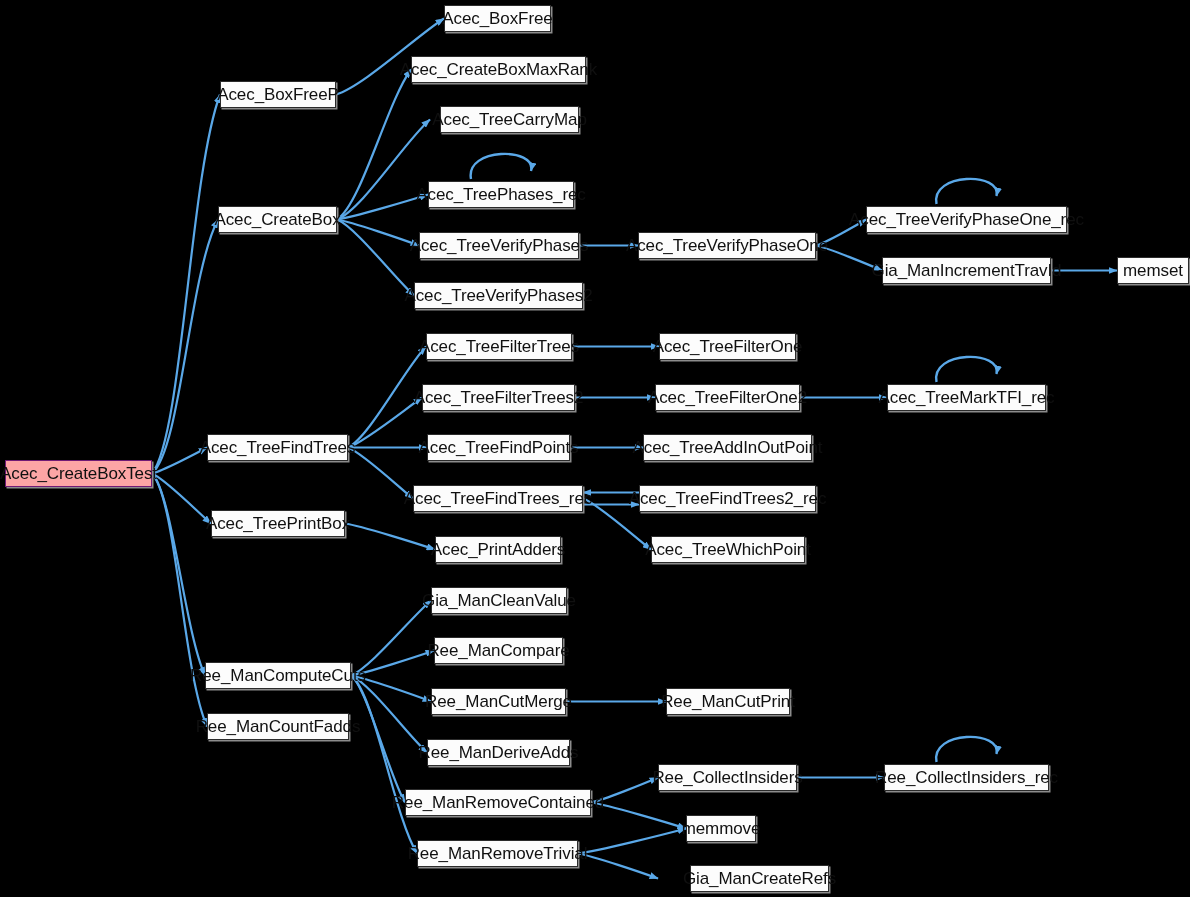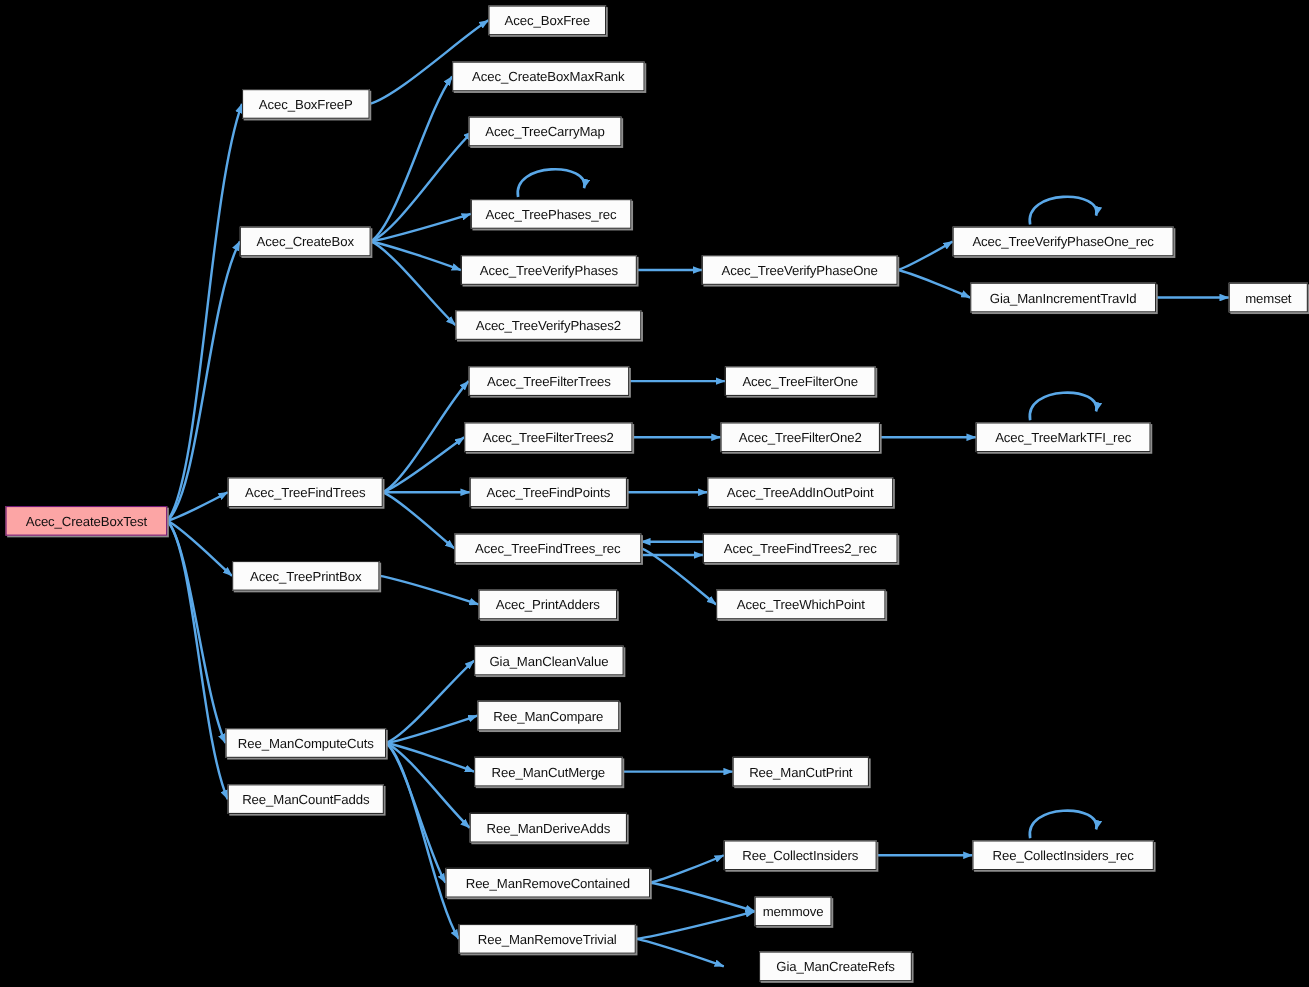--- a/index.html
+++ b/index.html
@@ -11,21 +11,21 @@
     overflow:hidden;
   }
   svg#edges{position:absolute;left:0;top:0;width:1190px;height:897px;}
   .node{
     position:absolute;
     box-sizing:border-box;
     background:#fcfcfc;
     border:1px solid #2b2b2b;
     box-shadow:1.5px 1.5px 0 0 #8c8c8c;
     display:flex;align-items:center;justify-content:center;
-    font-size:12px;
+    font-size:17px;
     color:#101010;
     line-height:1;
     white-space:nowrap;
     letter-spacing:-0.1px;
   }
   .node.root{
     background:#fca5a5;
     border:1px solid #701a75;
   }
   .node span{display:block;pointer-events:none;}
@@ -108,21 +108,21 @@
       </div>
       <div class="node" style="left: 207px; top: 713px; width: 142px; height: 27px;">
         <span>Ree_ManCountFadds</span>
       </div>
       <div class="node" style="left: 444px; top: 5px; width: 107px; height: 27px;">
         <span>Acec_BoxFree</span>
       </div>
       <div class="node" style="left: 411px; top: 56px; width: 175px; height: 27px;">
         <span>Acec_CreateBoxMaxRank</span>
       </div>
-      <div class="node" style="left: 426px; top: 106px; width: 139px; height: 27px;">
+      <div class="node" style="left: 440px; top: 106px; width: 139px; height: 27px;">
         <span>Acec_TreeCarryMap</span>
       </div>
       <div class="node" style="left: 428px; top: 181px; width: 146px; height: 27px;">
         <span>Acec_TreePhases_rec</span>
       </div>
       <div class="node" style="left: 419px; top: 232px; width: 160px; height: 27px;">
         <span>Acec_TreeVerifyPhases</span>
       </div>
       <div class="node" style="left: 414px; top: 282px; width: 169px; height: 27px;">
         <span>Acec_TreeVerifyPhases2</span>

